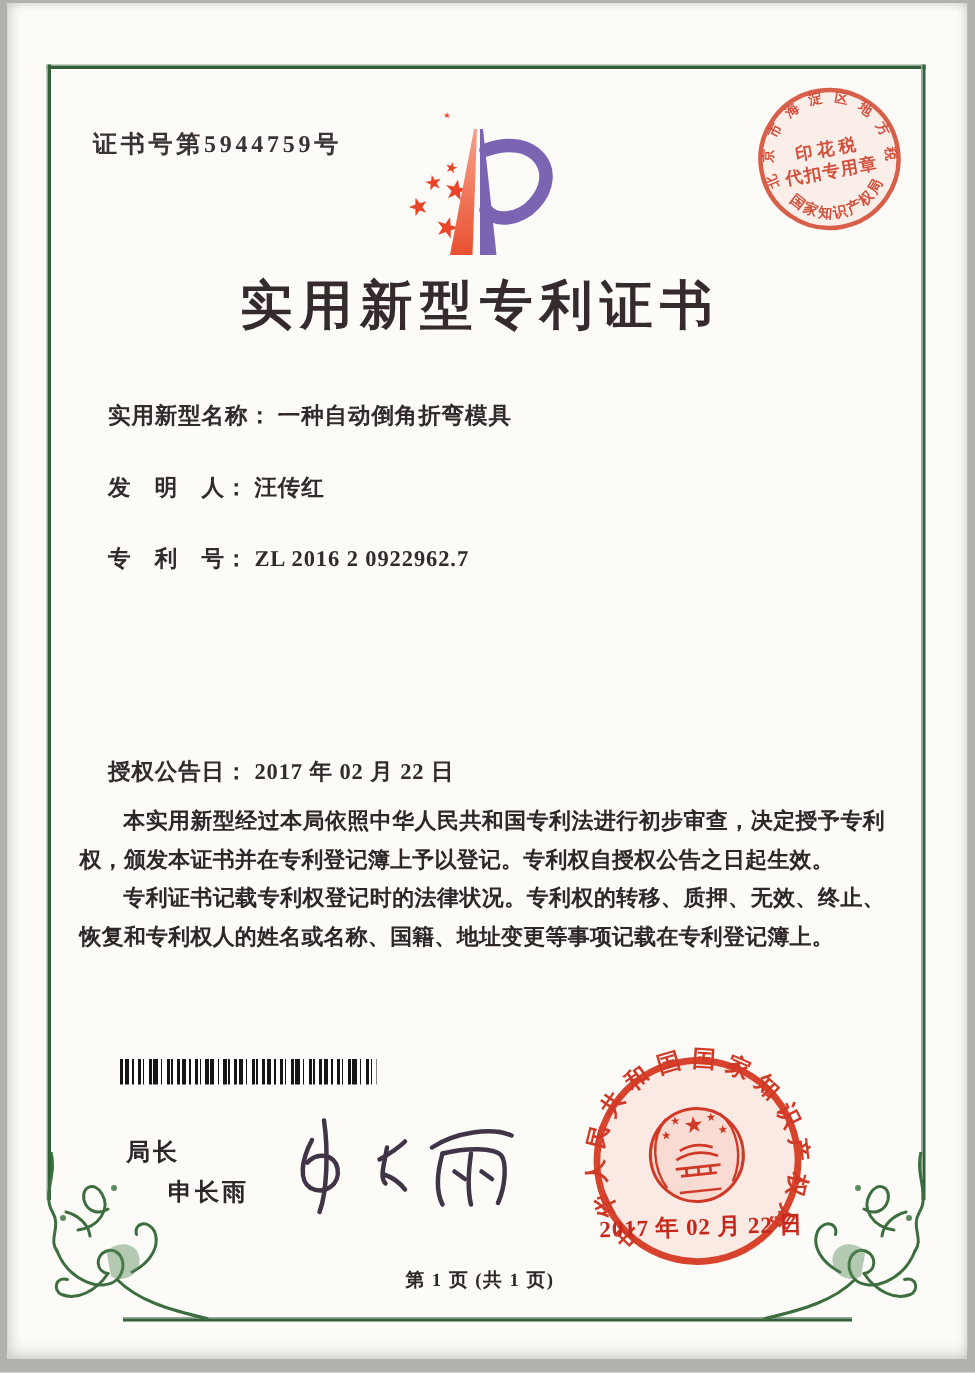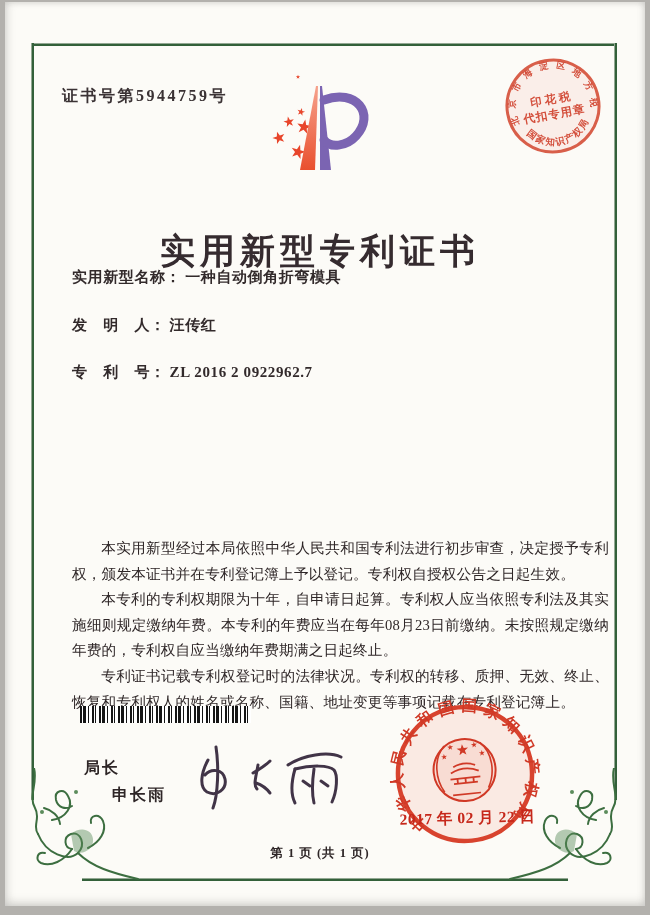--- a/index.html
+++ b/index.html
@@ -29,29 +29,29 @@
 
   .cert-no{
     position:absolute;left:57px;top:84px;
     font-size:16px;font-weight:bold;letter-spacing:2.5px;color:#3a3234;text-align:right;
   }
   #patent-logo{position:absolute;left:253px;top:66px;width:124px;height:110px;}
   #tax-stamp{position:absolute;left:494px;top:50px;width:108px;height:108px;transform:rotate(-10deg);opacity:.92;}
 
   .title{
     position:absolute;left:0;right:10px;top:178px;text-align:center;
-    font-size:35px;font-weight:bold;letter-spacing:5px;color:#352b2f;margin-top:48px;
+    font-size:35px;font-weight:bold;letter-spacing:5px;color:#352b2f;
   }
   .field-row{position:absolute;left:67px;right:40px;font-size:15px;font-weight:600;color:#322a2b;letter-spacing:.6px;white-space:nowrap;}
   #field-0{top:266px;} #field-1{top:314px;} #field-2{top:361px;}
   #field-3{top:409px;} #field-4{top:456px;} #field-5{top:503px;}
   .field-label{display:inline-block;margin-right:4px;}
   .paragraphs{
-    position:absolute;left:67px;top:534px;width:537px;
-    font-size:14.6px;line-height:25.6px;color:#2e2627;text-align:justify;letter-spacing:.2px;
+    position:absolute;left:48px;top:534px;width:537px;
+    font-size:14.6px;line-height:25.6px;color:#2e2627;text-align:justify;letter-spacing:.2px;font-weight:bold;
   }
   .paragraphs p{margin:0;text-indent:2em;}
 
   .barcode{
     position:absolute;left:75px;top:704px;width:171px;height:17px;
     background:repeating-linear-gradient(90deg,
       #151515 0 2px,#fff 2px 3px,#151515 3px 6px,#fff 6px 8px,
       #151515 8px 9px,#fff 9px 12px,#151515 12px 14px,#fff 14px 15px,
       #151515 15px 16px,#fff 16px 19px);
   }
@@ -156,24 +156,26 @@
 
     <div class="field-row" id="field-0">
       <span class="field-label">实用新型名称：</span><span class="field-value">一种自动倒角折弯模具</span>
     </div>
     <div class="field-row" id="field-1">
       <span class="field-label">发　明　人：</span><span class="field-value">汪传红</span>
     </div>
     <div class="field-row" id="field-2">
       <span class="field-label">专　利　号：</span><span class="field-value">ZL 2016 2 0922962.7</span>
     </div>
+    <div class="field-row" id="field-5">
+      <span class="field-label">授权公告日：</span><span class="field-value">2017 年 02 月 22 日</span>
+    </div>
 
     <div class="paragraphs">
       <p>本实用新型经过本局依照中华人民共和国专利法进行初步审查，决定授予专利权，颁发本证书并在专利登记簿上予以登记。专利权自授权公告之日起生效。</p>
-      <p>本专利的专利权期限为十年，自申请日起算。专利权人应当依照专利法及其实施细则规定缴纳年费。本专利的年费应当在每年08月23日前缴纳。未按照规定缴纳年费的，专利权自应当缴纳年费期满之日起终止。</p>
       <p>专利证书记载专利权登记时的法律状况。专利权的转移、质押、无效、终止、恢复和专利权人的姓名或名称、国籍、地址变更等事项记载在专利登记簿上。</p>
     </div>
 
     <div class="barcode"></div>
 
     <div class="officer-title">局长</div>
     <div class="officer-name">申长雨</div>
 
     <svg id="signature" viewBox="0 0 200 84">
       <g stroke="#413447" stroke-width="3" fill="none" stroke-linecap="round" stroke-linejoin="round">

